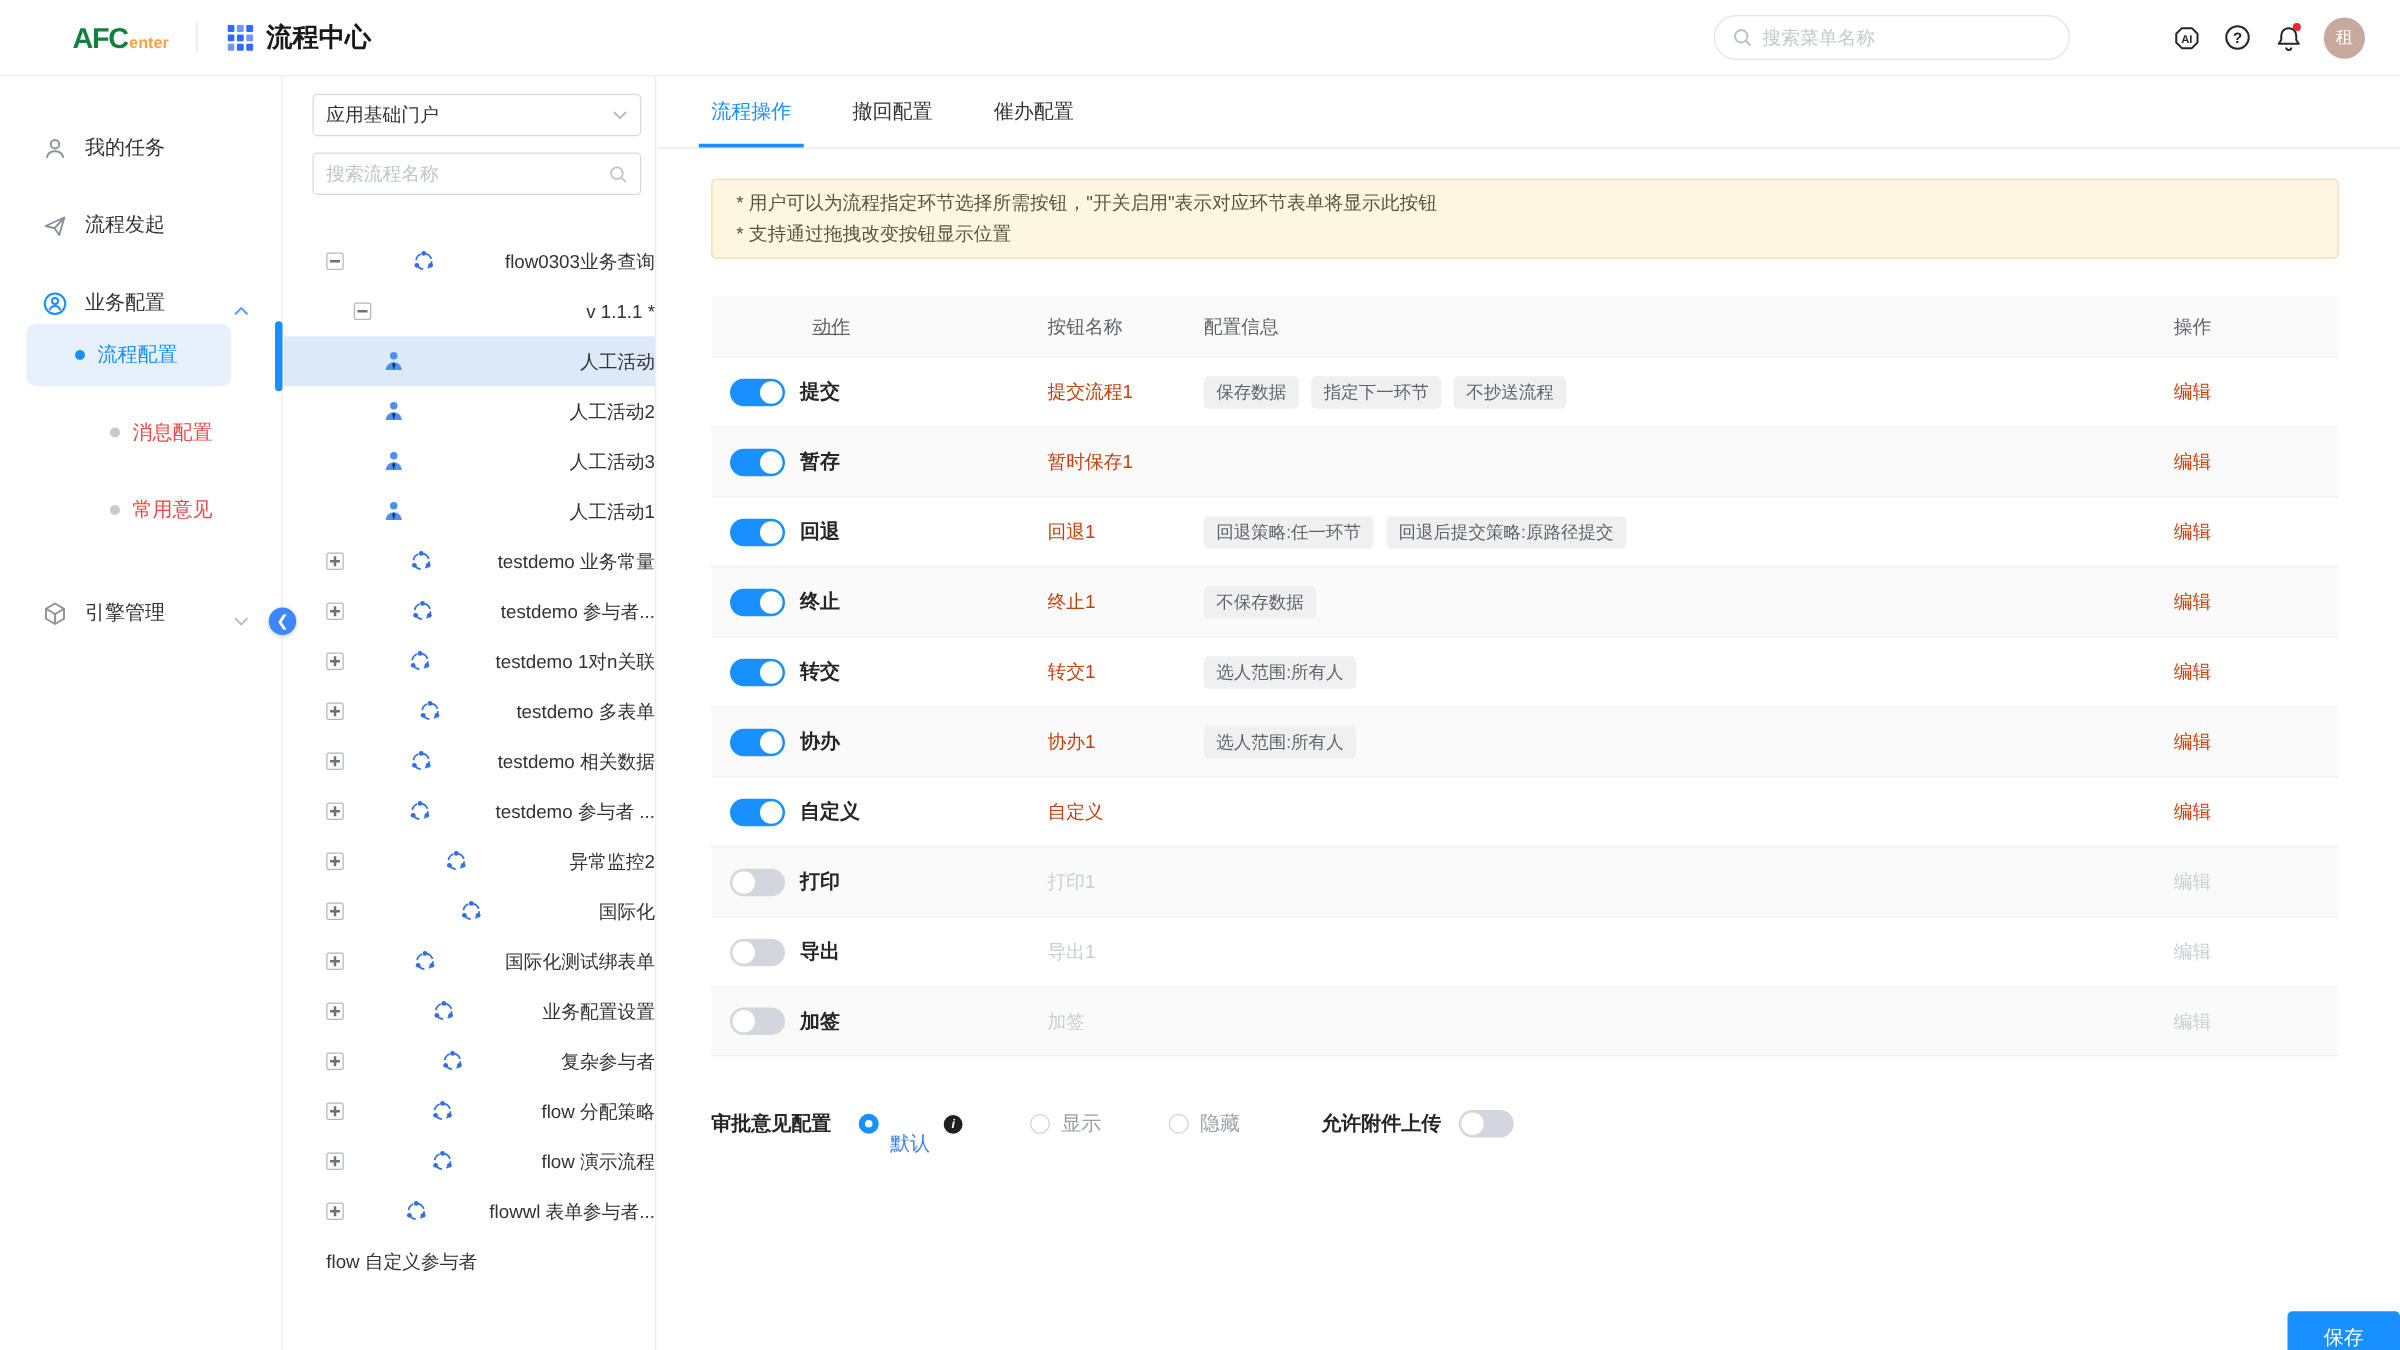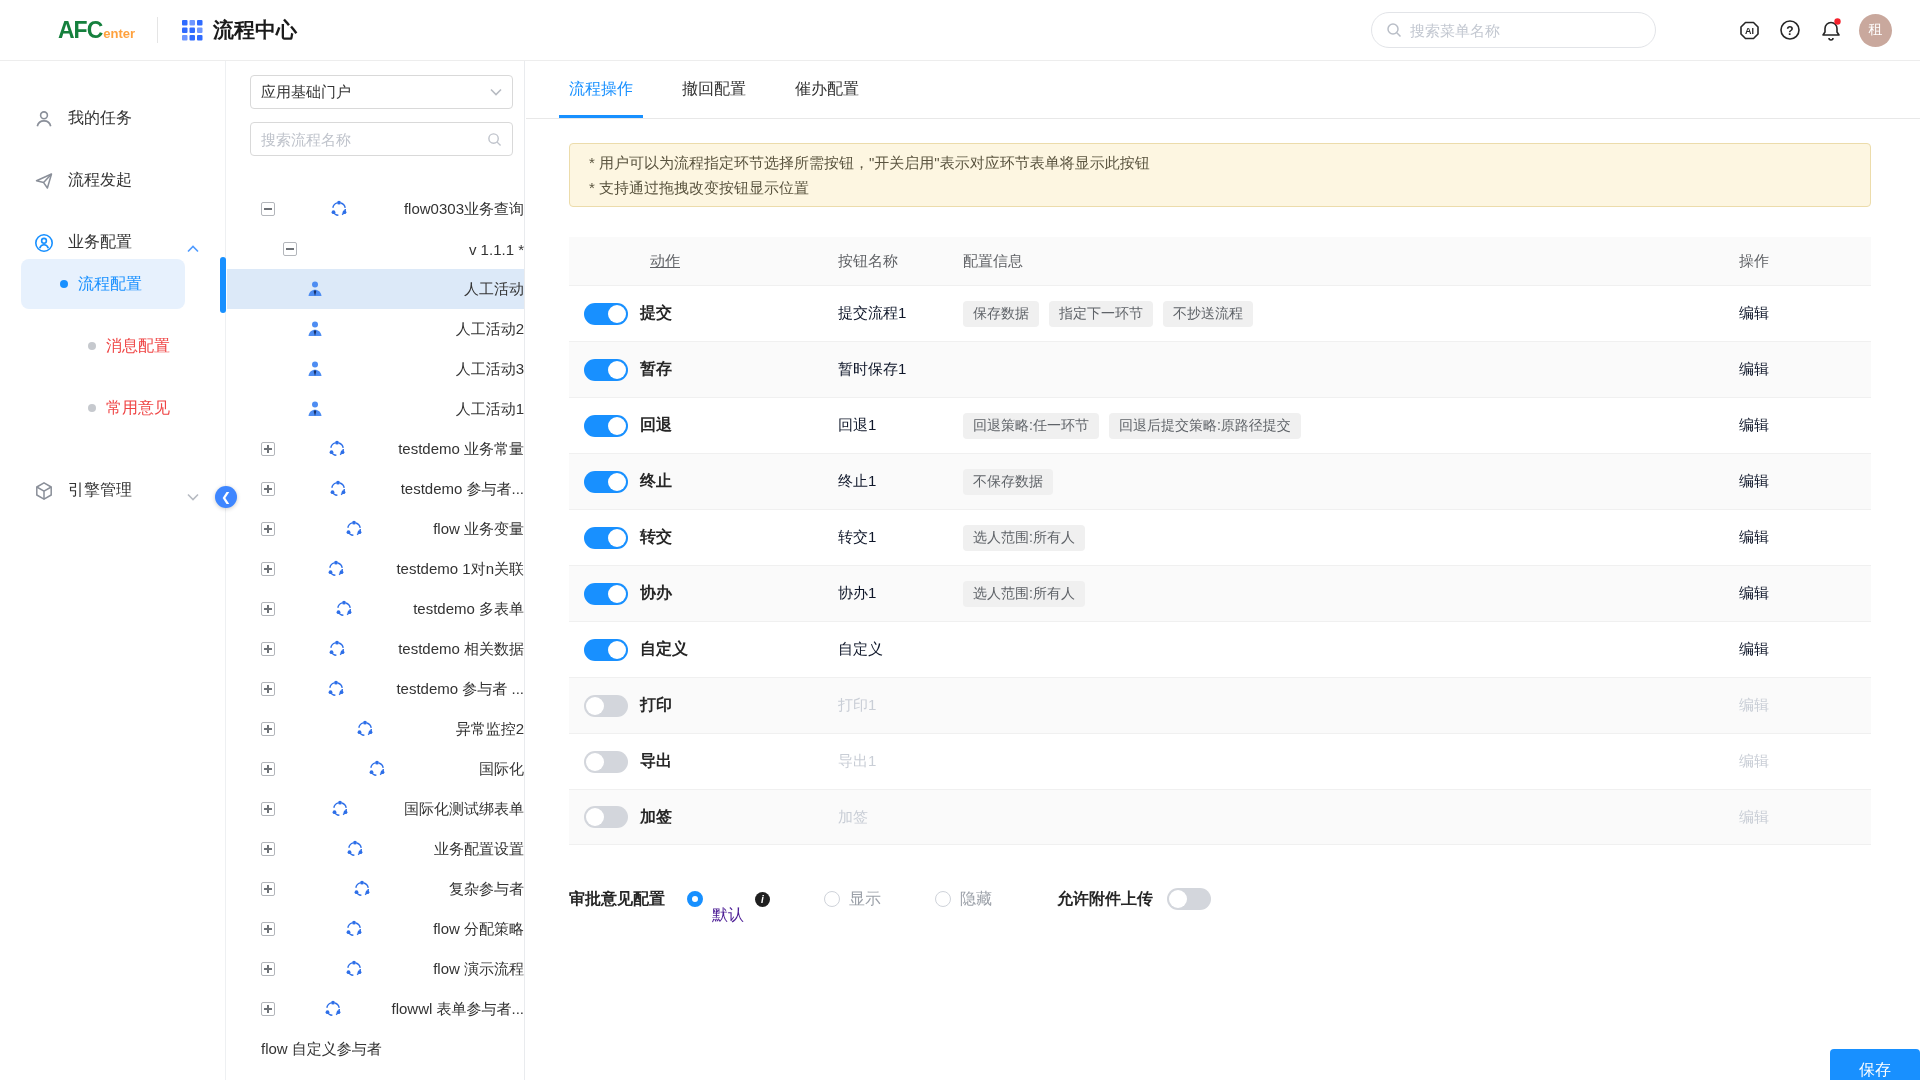--- a/index.html
+++ b/index.html
@@ -86,33 +86,33 @@
   .t-row.zebra { background:#fafafa; }
   .t-row:last-child { border-bottom:1px solid #f0f0f0; }
   .cell-action { display:flex; align-items:center; gap:12px; padding-left:15px; }
   .cell-action .lbl { font-size:16px; font-weight:bold; color:#262626; }
   .switch { width:44px; height:22px; border-radius:11px; position:relative; cursor:pointer; flex:none; }
   .switch.on { background:#1890ff; }
   .switch.off { background:#d3d6dc; }
   .switch .knob { position:absolute; top:2px; width:18px; height:18px; border-radius:50%; background:#fff; }
   .switch.on .knob { right:2px; }
   .switch.off .knob { left:2px; }
-  .blink { font-size:15px; color:#0f172a; cursor:pointer; text-decoration:none; }
+  .blink { font-size:15px; color:#c2410c; cursor:pointer; text-decoration:none; }
   .blink.disabled { color:#c9ced6; cursor:default; }
   .tags { display:flex; gap:10px; }
   .tag { background:#f0f0f0; color:#5f6368; font-size:14px; padding:4px 10px; border-radius:4px; white-space:nowrap; }
   .cell-op { padding-left:4px; }
 
   .opinion-row { margin-top:34px; height:40px; display:flex; align-items:center; }
   .opinion-label { font-size:16px; font-weight:bold; color:#262626; }
   .radio-opt { display:flex; align-items:center; gap:9px; cursor:pointer; }
   .radio { width:16px; height:16px; border-radius:50%; background:#fff; border:1px solid #cfd3da; flex:none; }
   .radio.checked { border:5px solid #1890ff; }
   .radio-opt .rlabel { font-size:16px; color:#9b9fa6; color:#9ba0a8; }
-  .radio-opt.checked .rlabel { color:#4c1d95;margin-top:32px; }
+  .radio-opt.checked .rlabel { color:#3b82f6;margin-top:32px; }
   .info-dot { width:15px; height:15px; border-radius:50%; background:#1f1f1f; color:#fff;
     font-size:10px; font-weight:bold; font-style:italic; display:flex; align-items:center;
     justify-content:center; margin-left:2px; }
   .attach-label { font-size:16px; font-weight:bold; color:#262626; margin:0 14px 0 65px; }
   .save-btn { position:absolute; right:0px; bottom:13px; width:90px; height:42px; background:#1890ff;
     border:none; border-radius:4px; color:#fff; font-size:16px; cursor:pointer; font-family:inherit; }
 
   svg { display:block; }
 </style>
 </head>
@@ -341,32 +341,20 @@
       <div class="tree-row lv0">
         <span class="expander plus"></span>
         <span>
           <svg width="18" height="18" viewBox="0 0 18 18" fill="none">
             <circle cx="9" cy="9" r="6.3" stroke="#2e6fe8" stroke-width="1.4" stroke-dasharray="6.5 3.8"></circle>
             <circle cx="9" cy="2.7" r="1.9" fill="#2e6fe8"></circle>
             <circle cx="3.5" cy="12.2" r="1.9" fill="#2e6fe8"></circle>
             <circle cx="14.5" cy="12.2" r="1.9" fill="#2e6fe8"></circle>
           </svg>
         </span>
-        <span>flow 业务变量</span>
-      </div>
-      <div class="tree-row lv0">
-        <span class="expander plus"></span>
-        <span>
-          <svg width="18" height="18" viewBox="0 0 18 18" fill="none">
-            <circle cx="9" cy="9" r="6.3" stroke="#2e6fe8" stroke-width="1.4" stroke-dasharray="6.5 3.8"></circle>
-            <circle cx="9" cy="2.7" r="1.9" fill="#2e6fe8"></circle>
-            <circle cx="3.5" cy="12.2" r="1.9" fill="#2e6fe8"></circle>
-            <circle cx="14.5" cy="12.2" r="1.9" fill="#2e6fe8"></circle>
-          </svg>
-        </span>
         <span>testdemo 1对n关联</span>
       </div>
       <div class="tree-row lv0">
         <span class="expander plus"></span>
         <span>
           <svg width="18" height="18" viewBox="0 0 18 18" fill="none">
             <circle cx="9" cy="9" r="6.3" stroke="#2e6fe8" stroke-width="1.4" stroke-dasharray="6.5 3.8"></circle>
             <circle cx="9" cy="2.7" r="1.9" fill="#2e6fe8"></circle>
             <circle cx="3.5" cy="12.2" r="1.9" fill="#2e6fe8"></circle>
             <circle cx="14.5" cy="12.2" r="1.9" fill="#2e6fe8"></circle>

